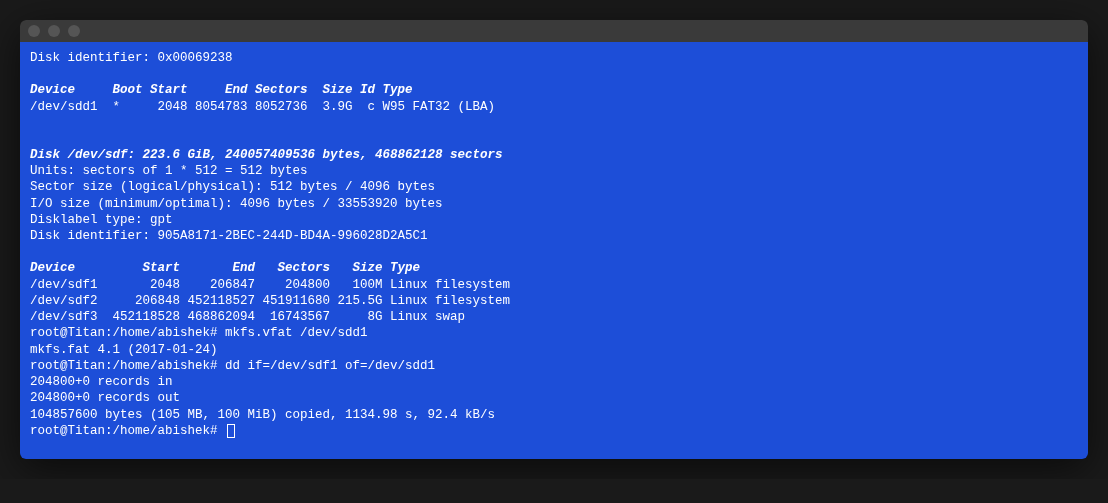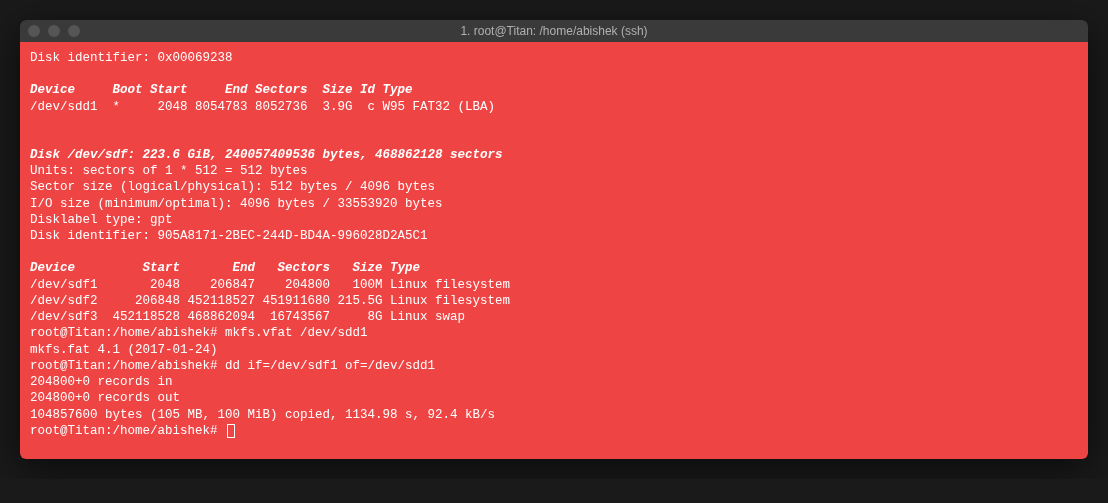--- a/index.html
+++ b/index.html
@@ -46,21 +46,21 @@
     .title {
       position: absolute;
       left: 0;
       right: 0;
       text-align: center;
       color: #b0b0b0;
       font-size: 12px;
       font-family: -apple-system, "Helvetica Neue", Arial, sans-serif;
     }
     .terminal {
-      background: #ef4444;
+      background: #1d4ed8;
       color: #fff;
       padding: 8px 10px 20px 10px;
       font-size: 12.5px;
       line-height: 1.3;
       white-space: pre;
       font-family: Menlo, Monaco, "Courier New", monospace;
     }
     .bold { font-weight: bold; font-style: italic; }
     .cursor {
       display: inline-block;
@@ -75,16 +75,15 @@
 </head>
 <body>
 
 <div class="window">
   <div class="titlebar">
     <div class="traffic-lights">
       <div class="light close"></div>
       <div class="light min"></div>
       <div class="light max"></div>
     </div>
-    <div class="title">1. root@Titan: /home/abishek (ssh)</div>
   </div>
   <div class="terminal" id="terminal-body"><div class="line">Disk identifier: 0x00069238</div><div class="line"></div><div class="line bold">Device     Boot Start     End Sectors  Size Id Type</div><div class="line">/dev/sdd1  *     2048 8054783 8052736  3.9G  c W95 FAT32 (LBA)</div><div class="line"></div><div class="line"></div><div class="line bold">Disk /dev/sdf: 223.6 GiB, 240057409536 bytes, 468862128 sectors</div><div class="line">Units: sectors of 1 * 512 = 512 bytes</div><div class="line">Sector size (logical/physical): 512 bytes / 4096 bytes</div><div class="line">I/O size (minimum/optimal): 4096 bytes / 33553920 bytes</div><div class="line">Disklabel type: gpt</div><div class="line">Disk identifier: 905A8171-2BEC-244D-BD4A-996028D2A5C1</div><div class="line"></div><div class="line bold">Device         Start       End   Sectors   Size Type</div><div class="line">/dev/sdf1       2048    206847    204800   100M Linux filesystem</div><div class="line">/dev/sdf2     206848 452118527 451911680 215.5G Linux filesystem</div><div class="line">/dev/sdf3  452118528 468862094  16743567     8G Linux swap</div><div class="line">root@Titan:/home/abishek# mkfs.vfat /dev/sdd1</div><div class="line">mkfs.fat 4.1 (2017-01-24)</div><div class="line">root@Titan:/home/abishek# dd if=/dev/sdf1 of=/dev/sdd1</div><div class="line">204800+0 records in</div><div class="line">204800+0 records out</div><div class="line">104857600 bytes (105 MB, 100 MiB) copied, 1134.98 s, 92.4 kB/s</div><div class="line"><span>root@Titan:/home/abishek# </span><span class="cursor"></span></div></div>
 </div>
 
 </body></html>

